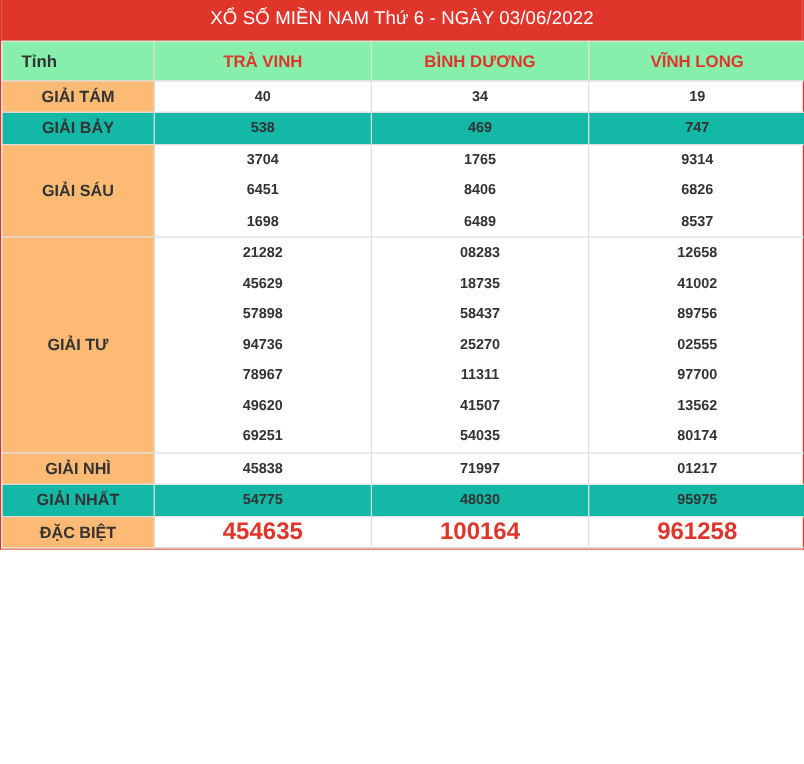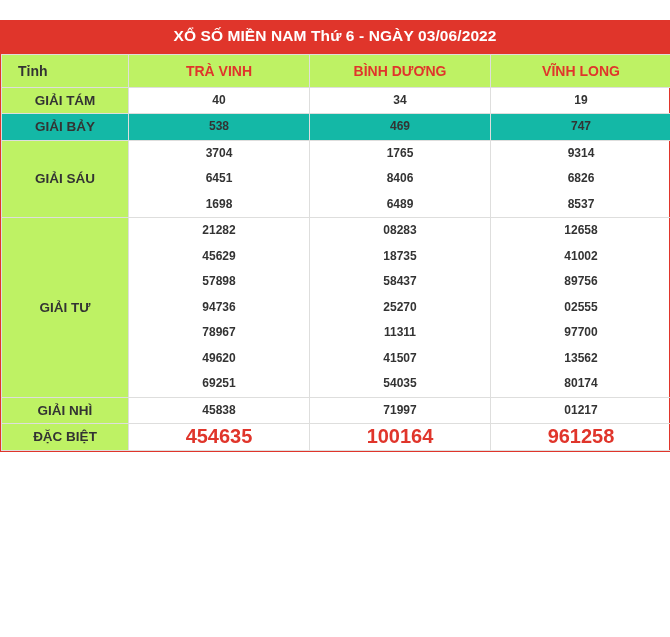--- a/index.html
+++ b/index.html
@@ -17,26 +17,25 @@
   .lottery-wrap {
     width: 670px;
     border: 1px solid #e0352b;
     border-top: none;
     background: #fff;
   }
   .title-bar {
     background: #e0352b;
     color: #ffffff;
     text-align: center;
-    font-weight: bold;
+    font-weight: normal;
     font-size: 15.5px;
     padding: 7px 4px 8px 4px;
     letter-spacing: 0.1px;
     line-height: 1.2;
-    margin-top: 20px;
   }
   table.result-table {
     width: 100%;
     border-collapse: collapse;
     table-layout: fixed;
   }
   table.result-table td,
   table.result-table th {
     border: 1px solid #dededd;
     text-align: center;
@@ -44,36 +43,36 @@
     padding: 0;
   }
   .col-label { width: 127px; }
   .col-prov  { width: 181px; }
 
   thead th {
     height: 33px;
     font-size: 14px;
     font-weight: bold;
     color: #e0352b;
-    background: #bef264;
+    background: #86efac;
   }
   thead th.label-head {
     color: #333333;
     text-align: left;
     padding-left: 16px;
     font-weight: bold;
     font-size: 14px;
   }
   td.prize-label {
     text-align: left;
     padding-left: 16px;
     font-size: 13.5px;
     font-weight: bold;
     color: #333333;
-    background: #bef264;
+    background: #fdba74;
   }
   td.numbers {
     font-size: 12px;
     font-weight: bold;
     color: #333333;
     line-height: 25.5px;
     padding: 5px 0 5px 0;
   }
   tr.alt td { background: #14b8a6; }
   tr.special td.numbers {
@@ -186,20 +185,32 @@
           <td class="numbers">
             <span class="num-line">45838</span>
           </td>
           <td class="numbers">
             <span class="num-line">71997</span>
           </td>
           <td class="numbers">
             <span class="num-line">01217</span>
           </td>
         </tr>
+        <tr class="alt">
+          <td class="prize-label">GIẢI NHẤT</td>
+          <td class="numbers">
+            <span class="num-line">54775</span>
+          </td>
+          <td class="numbers">
+            <span class="num-line">48030</span>
+          </td>
+          <td class="numbers">
+            <span class="num-line">95975</span>
+          </td>
+        </tr>
         <tr class="special">
           <td class="prize-label">ĐẶC BIỆT</td>
           <td class="numbers">
             <span class="num-line">454635</span>
           </td>
           <td class="numbers">
             <span class="num-line">100164</span>
           </td>
           <td class="numbers">
             <span class="num-line">961258</span>

